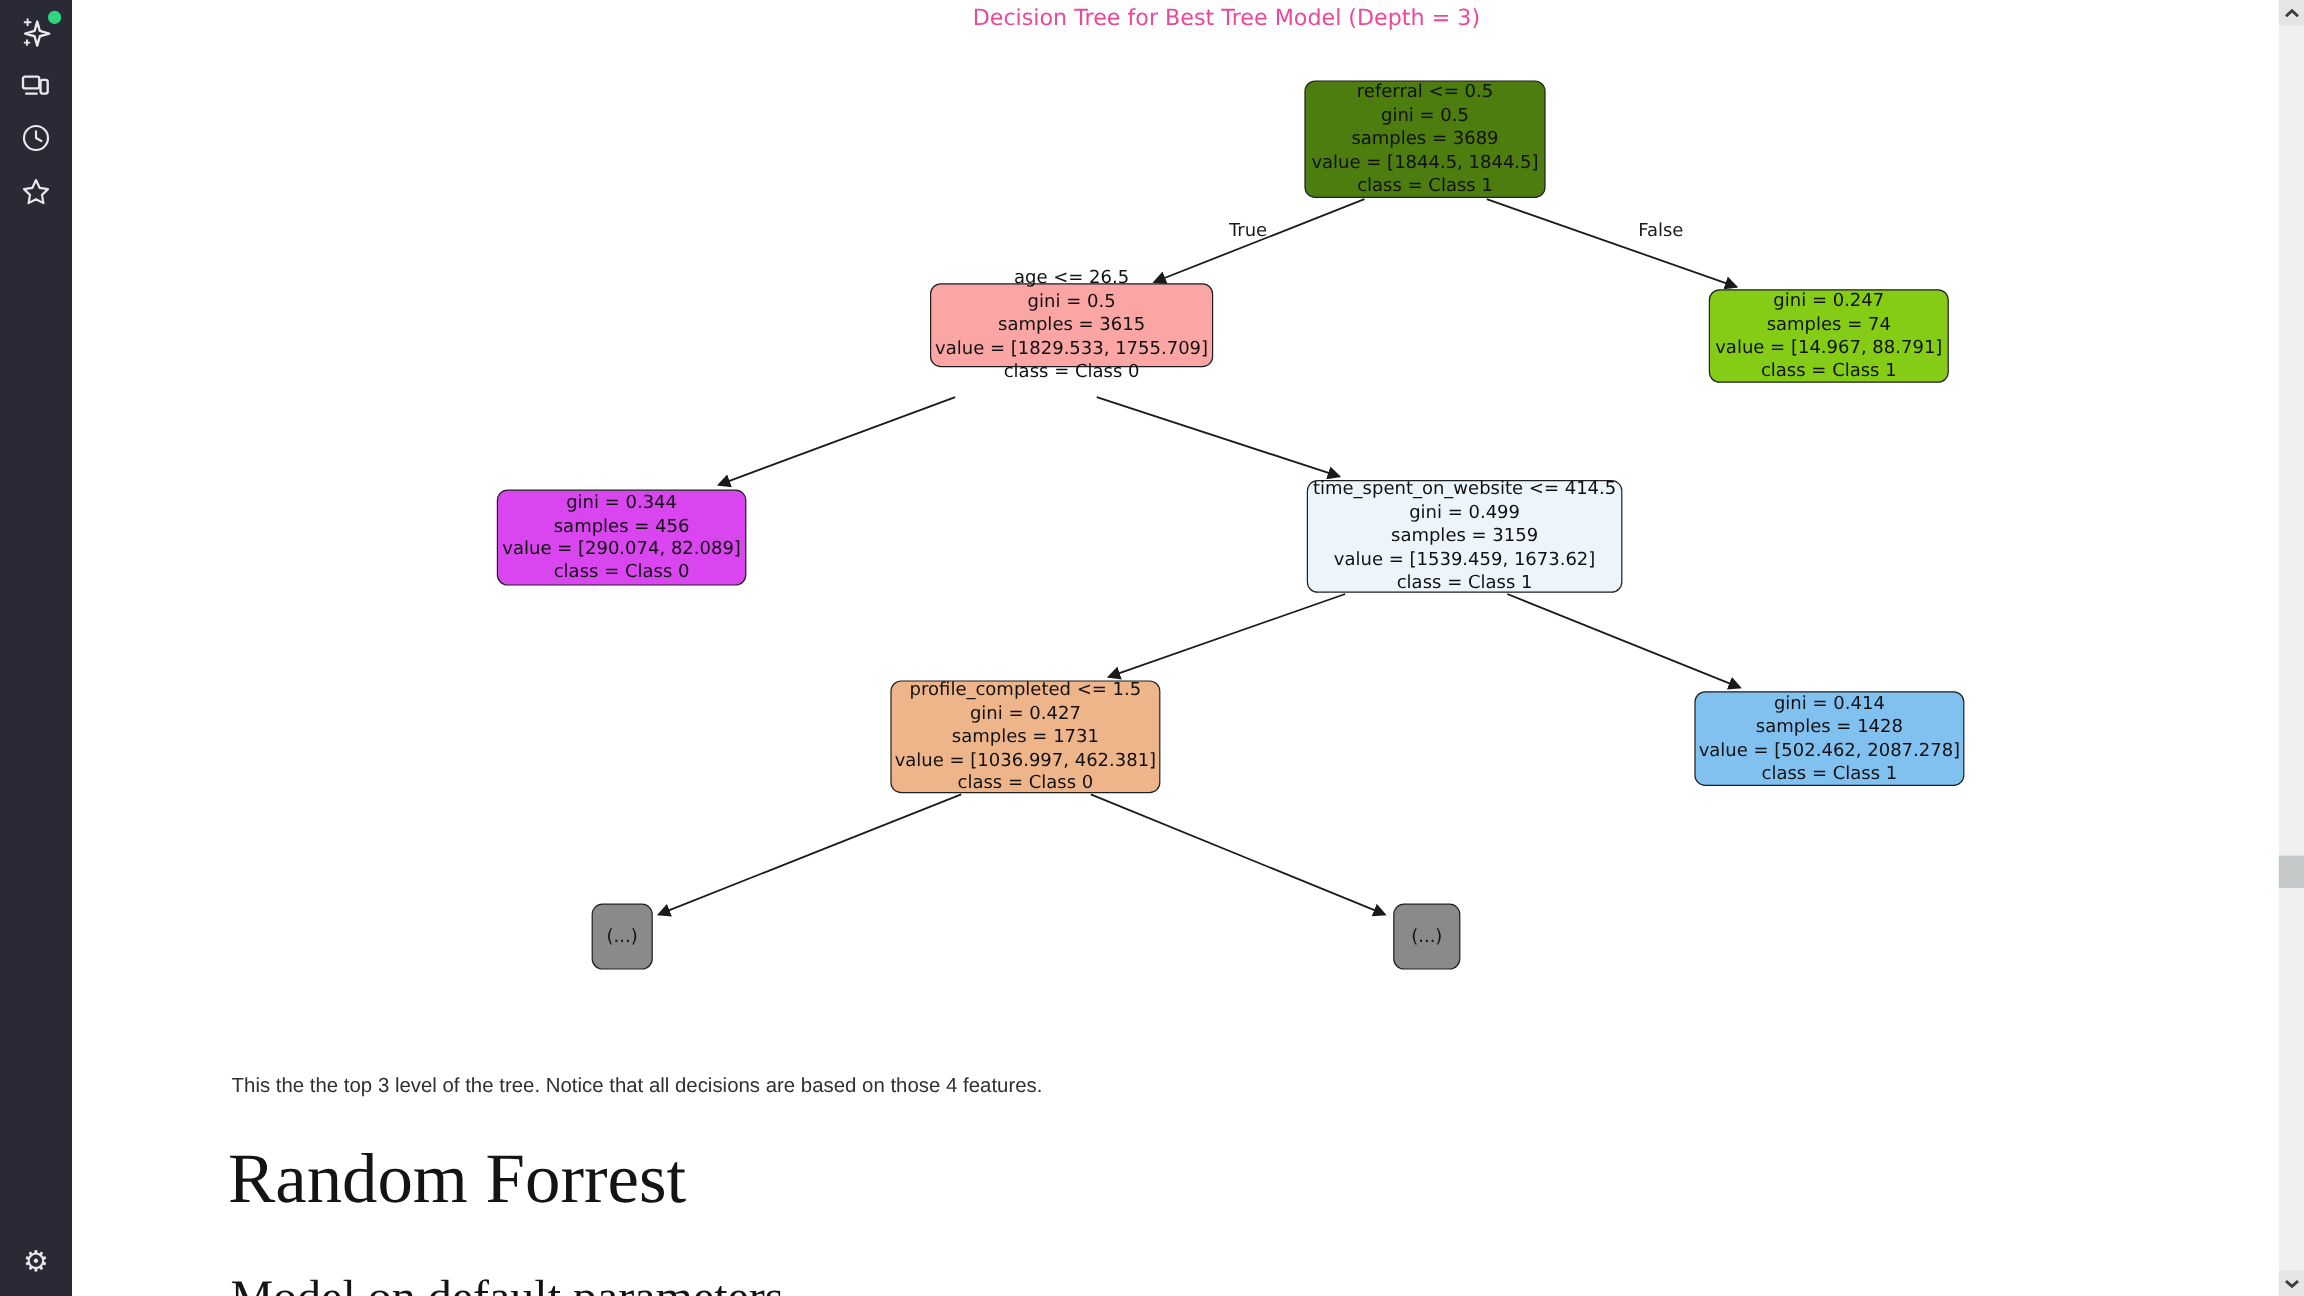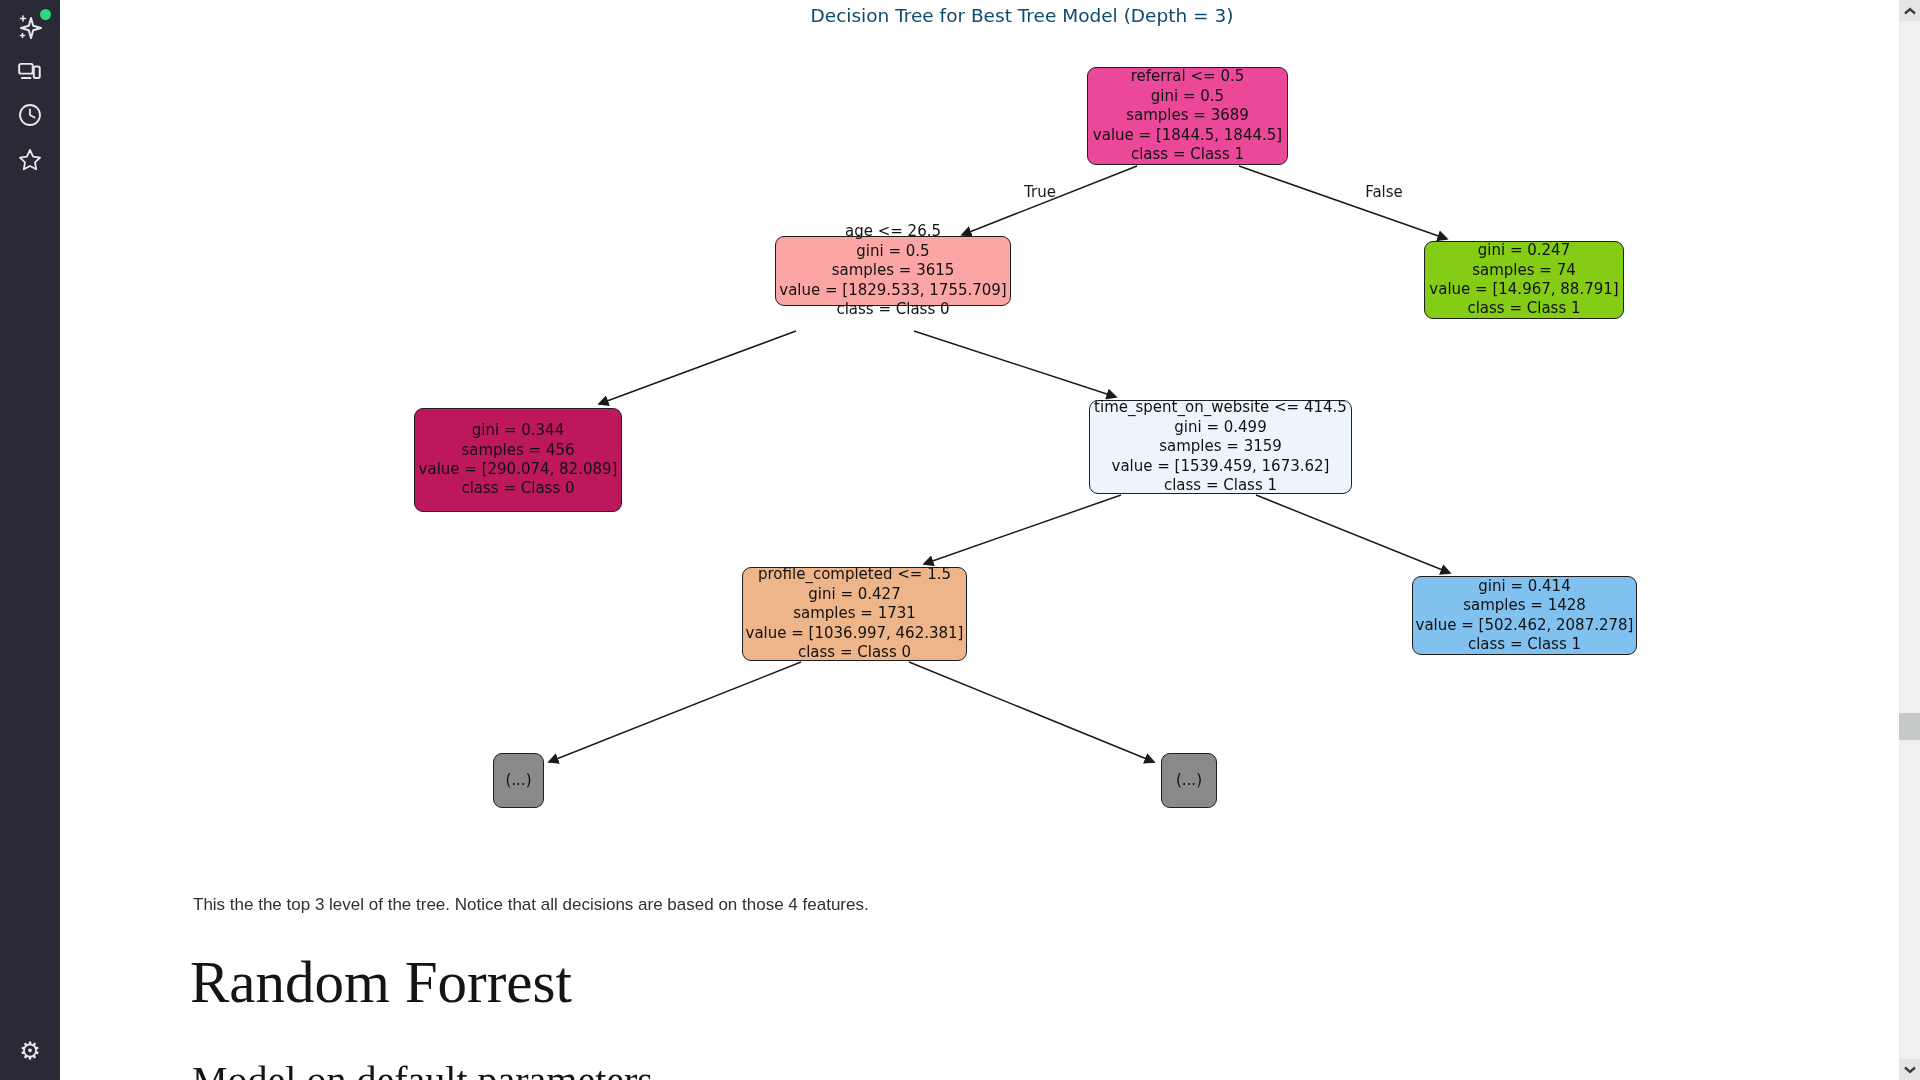--- a/index.html
+++ b/index.html
@@ -8,21 +8,21 @@
 
   
   .sidebar{position:absolute;left:0;top:0;width:60px;height:1080px;background:#2a2a36;}
   .side-btn{position:absolute;left:17px;width:26px;height:26px;display:flex;align-items:center;justify-content:center;cursor:pointer;}
   .side-btn svg{display:block;}
   .status-dot{position:absolute;left:40px;top:9px;width:11px;height:11px;border-radius:50%;background:#2fd57f;}
   .gear-glyph{font-family:"DejaVu Sans",sans-serif;font-size:24px;color:#e8e8ee;line-height:26px;}
 
   
   .fig-title{position:absolute;left:414px;top:5px;width:1216px;text-align:center;
-             font-family:"DejaVu Sans",sans-serif;font-size:18.5px;color:#0c4a6e;}
+             font-family:"DejaVu Sans",sans-serif;font-size:18.5px;color:#ec4899;}
   .edges{position:absolute;left:0;top:0;width:1920px;height:1080px;pointer-events:none;}
   .node{position:absolute;border:1.4px solid #1f1f1f;border-radius:9px;
         display:flex;flex-direction:column;justify-content:center;align-items:center;
         font-family:"DejaVu Sans",sans-serif;font-size:15px;line-height:19.4px;color:#111;text-align:center;}
   .node .ln{white-space:nowrap;}
   .edge-label{position:absolute;width:90px;text-align:center;font-family:"DejaVu Sans",sans-serif;
               font-size:15px;color:#1a1a1a;}
 
   
   .note{position:absolute;left:193px;top:895px;width:900px;margin:0;
@@ -100,21 +100,21 @@
         <line x1="1121" y1="495" x2="924" y2="564" marker-end="url(#arr)"></line>
         <line x1="1256" y1="495" x2="1450" y2="573" marker-end="url(#arr)"></line>
         <line x1="801" y1="662" x2="549" y2="762" marker-end="url(#arr)"></line>
         <line x1="909" y1="662" x2="1154" y2="762" marker-end="url(#arr)"></line>
       </g>
     </svg>
 
     <div class="edge-label" style="left:995px;top:183px;">True</div>
     <div class="edge-label" style="left:1339px;top:183px;">False</div>
 
-    <div class="node" style="left: 1087px; top: 67px; width: 201px; height: 98px; background-color: #ec4899;">
+    <div class="node" style="left: 1087px; top: 67px; width: 201px; height: 98px; background-color: #4d7c0f;">
       <div class="ln">referral &lt;= 0.5</div>
       <div class="ln">gini = 0.5</div>
       <div class="ln">samples = 3689</div>
       <div class="ln">value = [1844.5, 1844.5]</div>
       <div class="ln">class = Class 1</div>
     </div>
 
     <div class="node" style="left: 775px; top: 236px; width: 236px; height: 70px; background-color: #fca5a5;">
       <div class="ln">age &lt;= 26.5</div>
       <div class="ln">gini = 0.5</div>
@@ -123,21 +123,21 @@
       <div class="ln">class = Class 0</div>
     </div>
 
     <div class="node" style="left: 1424px; top: 241px; width: 200px; height: 78px; background-color: #84cc16;">
       <div class="ln">gini = 0.247</div>
       <div class="ln">samples = 74</div>
       <div class="ln">value = [14.967, 88.791]</div>
       <div class="ln">class = Class 1</div>
     </div>
 
-    <div class="node" style="left: 414px; top: 408px; width: 208px; height: 104px; background-color: #be185d;">
+    <div class="node" style="left: 414px; top: 408px; width: 208px; height: 80px; background-color: #d946ef;">
       <div class="ln">gini = 0.344</div>
       <div class="ln">samples = 456</div>
       <div class="ln">value = [290.074, 82.089]</div>
       <div class="ln">class = Class 0</div>
     </div>
 
     <div class="node" style="left: 1057px; top: 400px; width: 263px; height: 94px; background-color: rgb(237, 245, 252); margin-left: 32px;">
       <div class="ln">time_spent_on_website &lt;= 414.5</div>
       <div class="ln">gini = 0.499</div>
       <div class="ln">samples = 3159</div>

